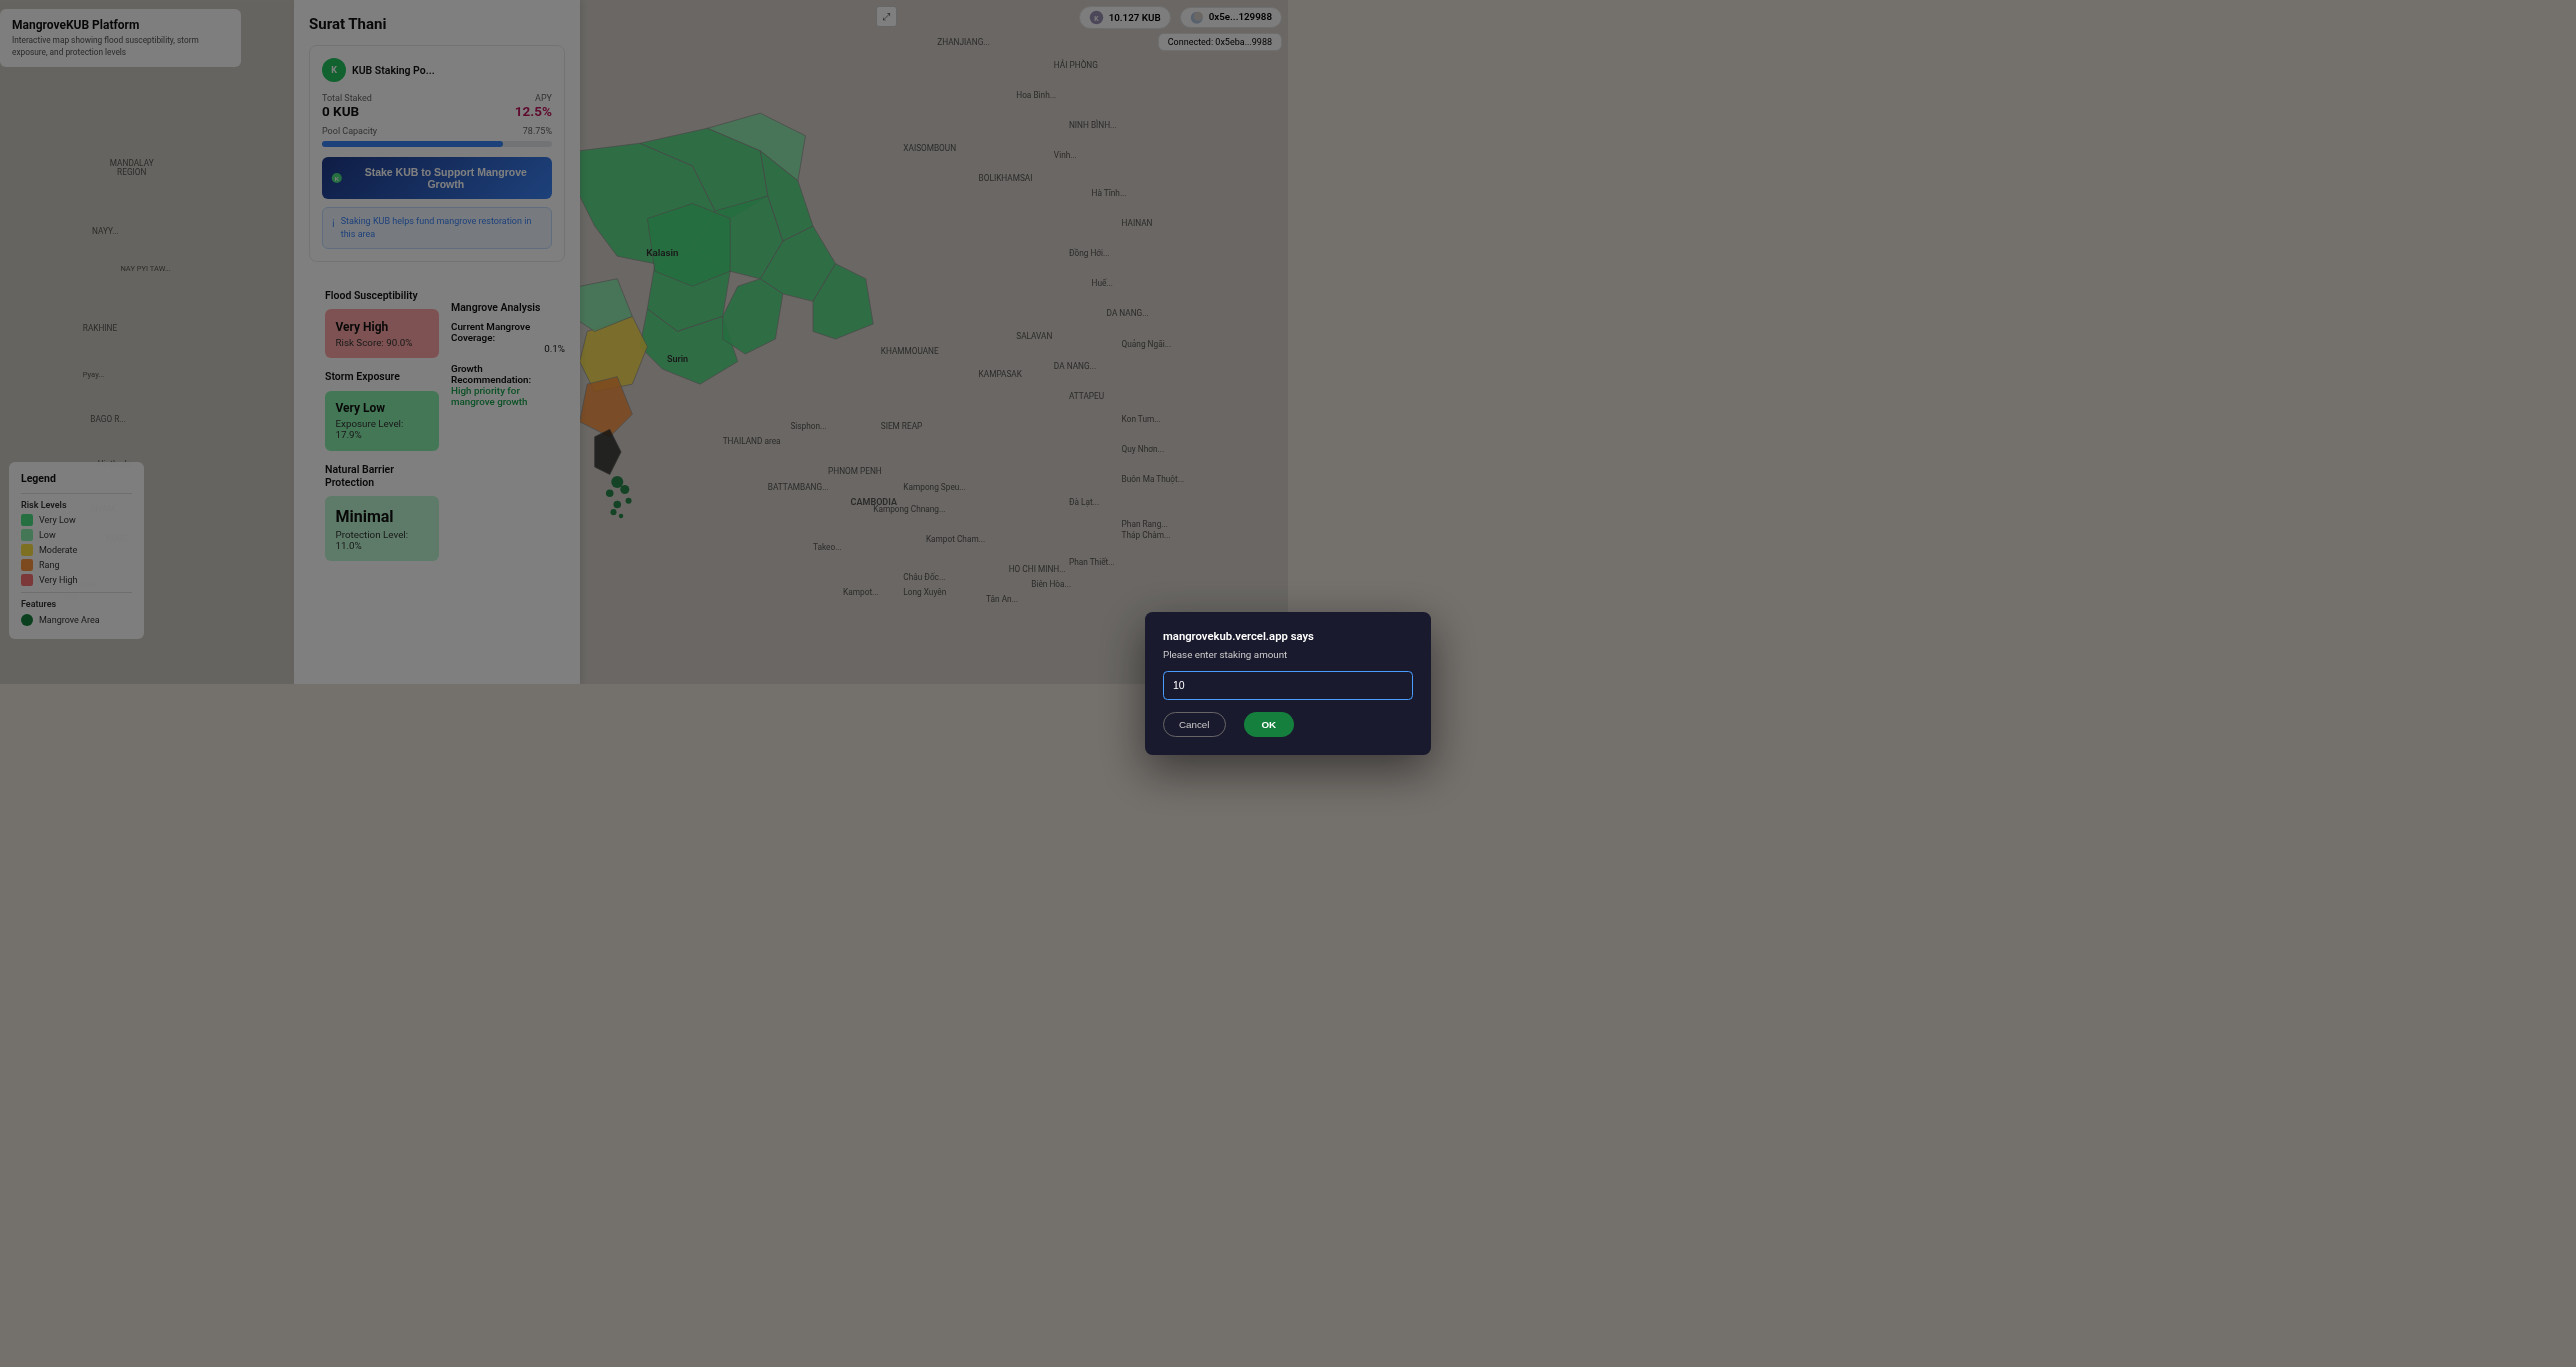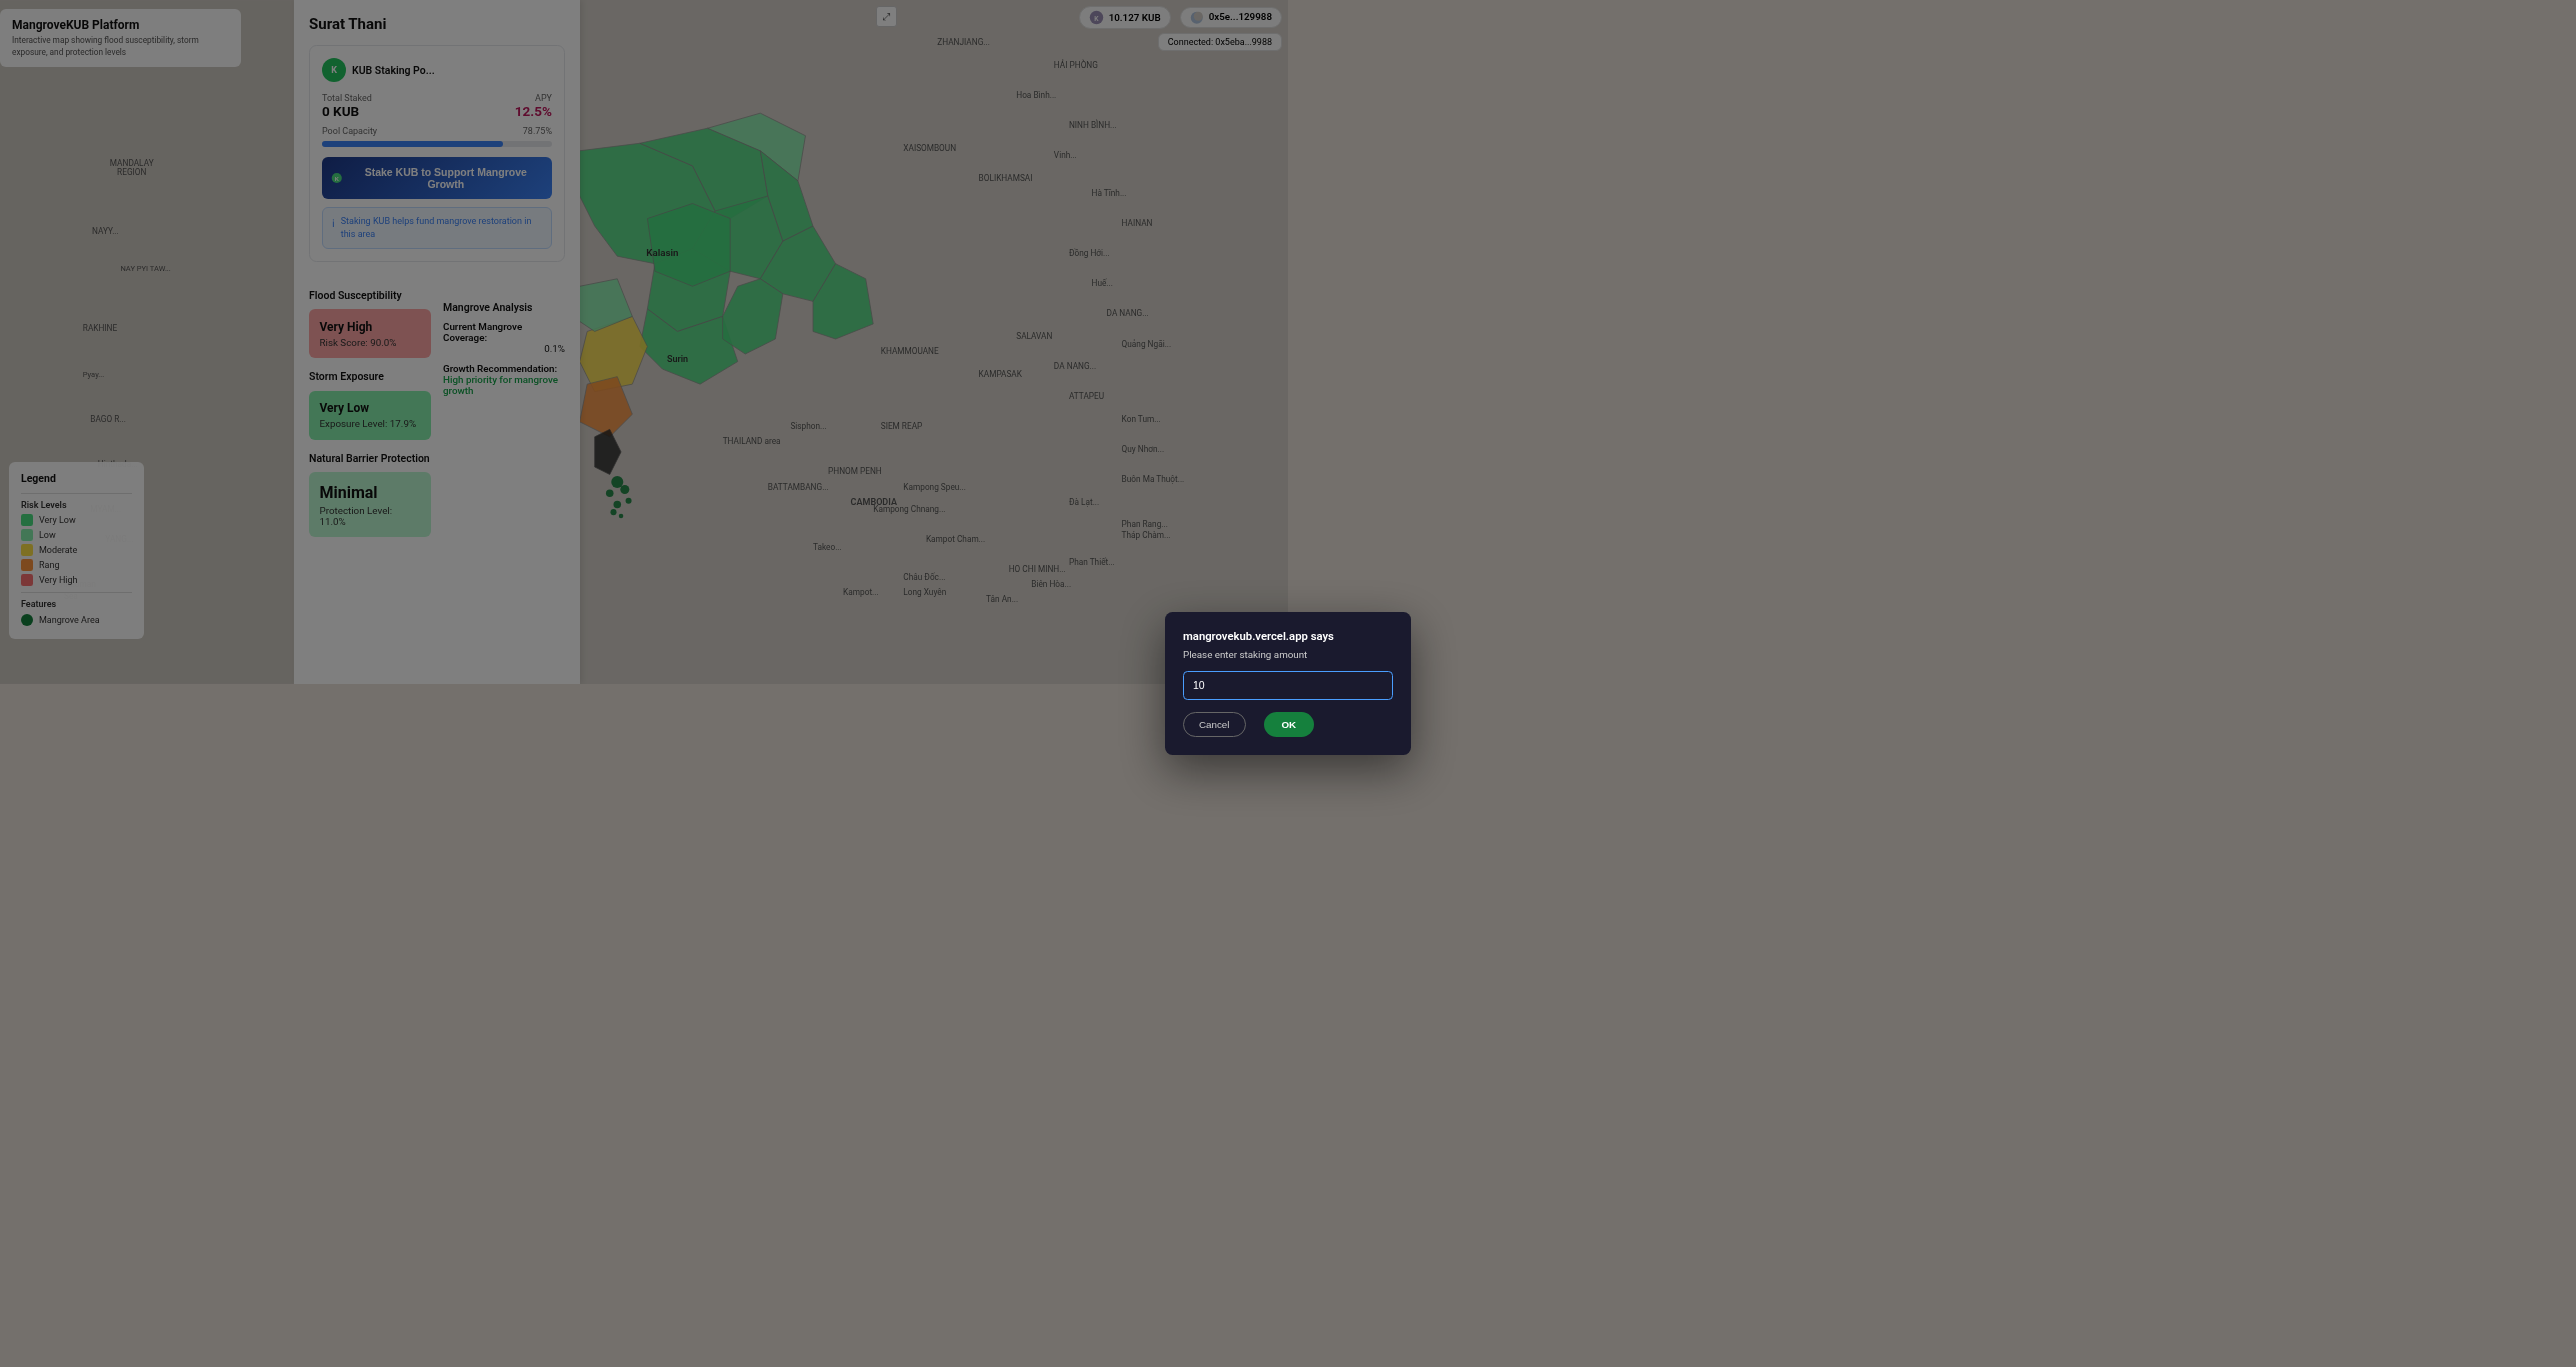--- a/index.html
+++ b/index.html
@@ -374,38 +374,39 @@
       color: #16a34a;
       font-weight: 500;
     }
 
     
     .analysis-grid {
       display: grid;
       grid-template-columns: 1fr 1fr;
       gap: 12px;
       margin-top: 6px;
+      margin-left: 16px;
     }
 
     
     .dialog-overlay {
       position: fixed;
       inset: 0;
       background: rgba(0,0,0,0.5);
       z-index: 200;
       display: flex;
       align-items: center;
       justify-content: center;
     }
 
     .dialog-box {
       background: #1a1a2e;
       border-radius: 7.5px;
       padding: 18px;
-      width: 246px;
+      width: 286px;
       box-shadow: 0 15px 45px rgba(0,0,0,0.5);
     }
 
     .dialog-title {
       font-size: 11.3px;
       font-weight: 600;
       color: white;
       margin-bottom: 6px;
     }
 

